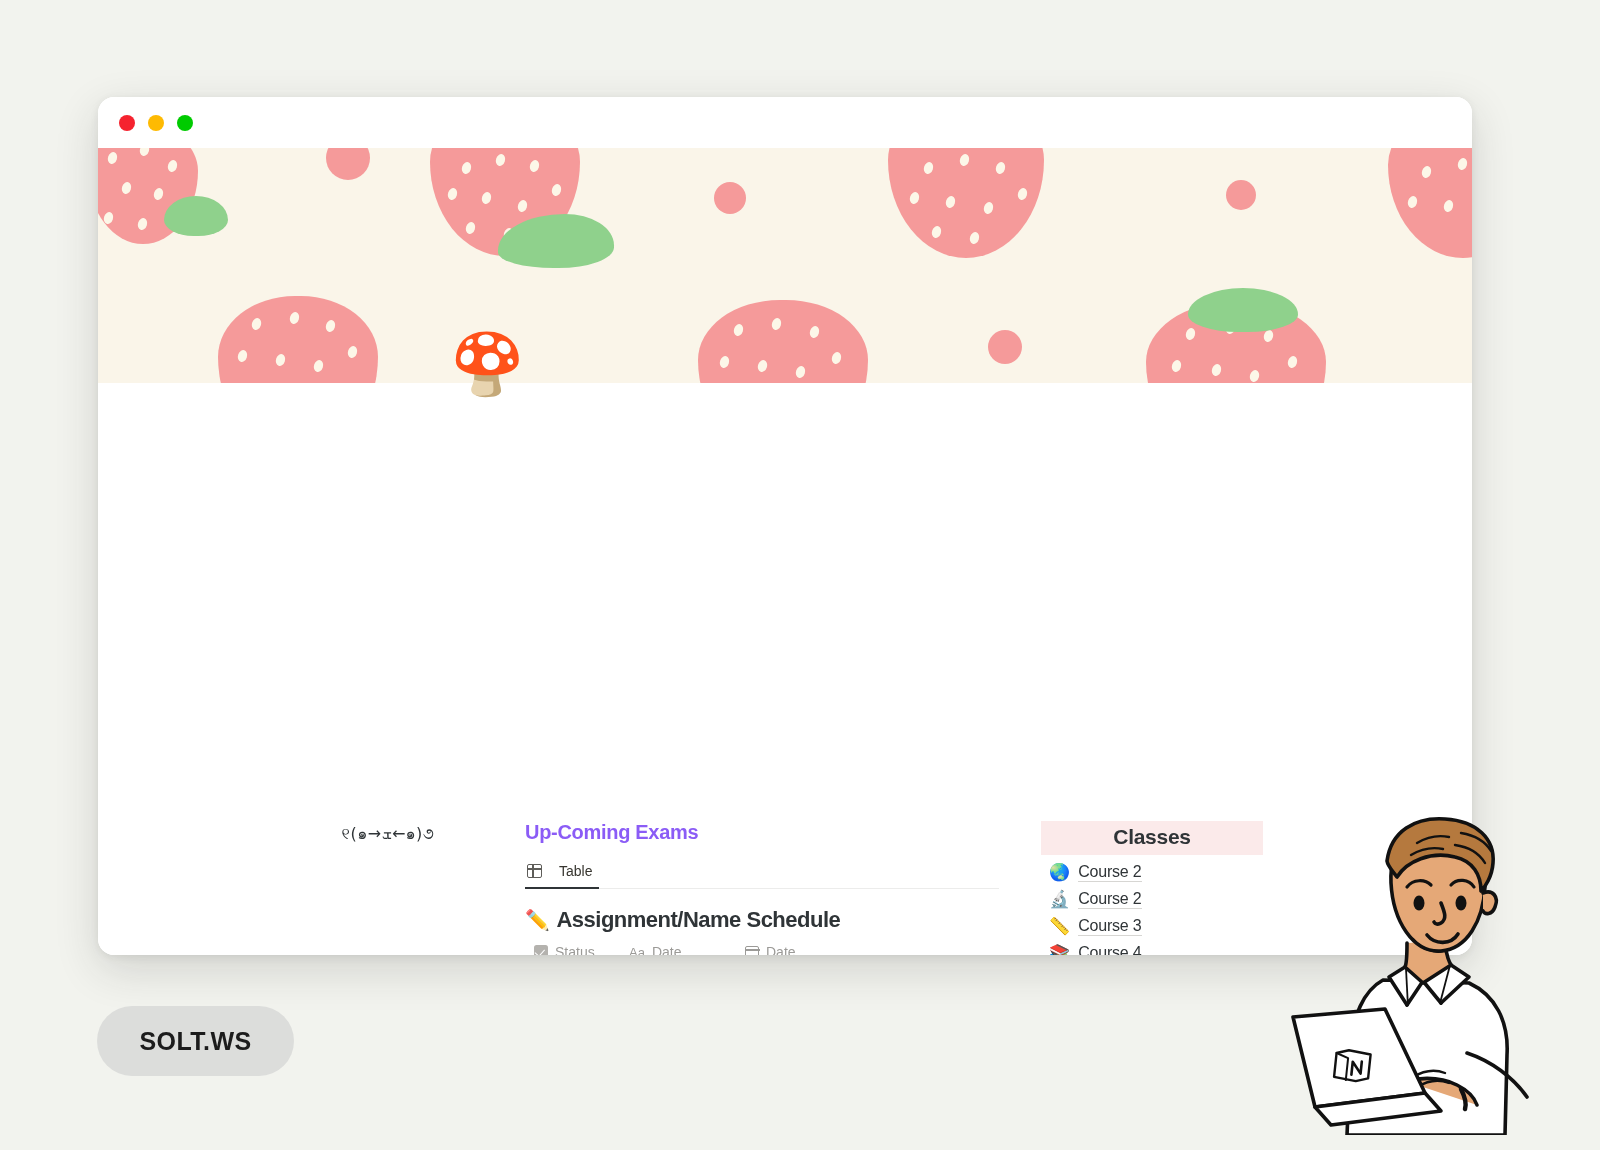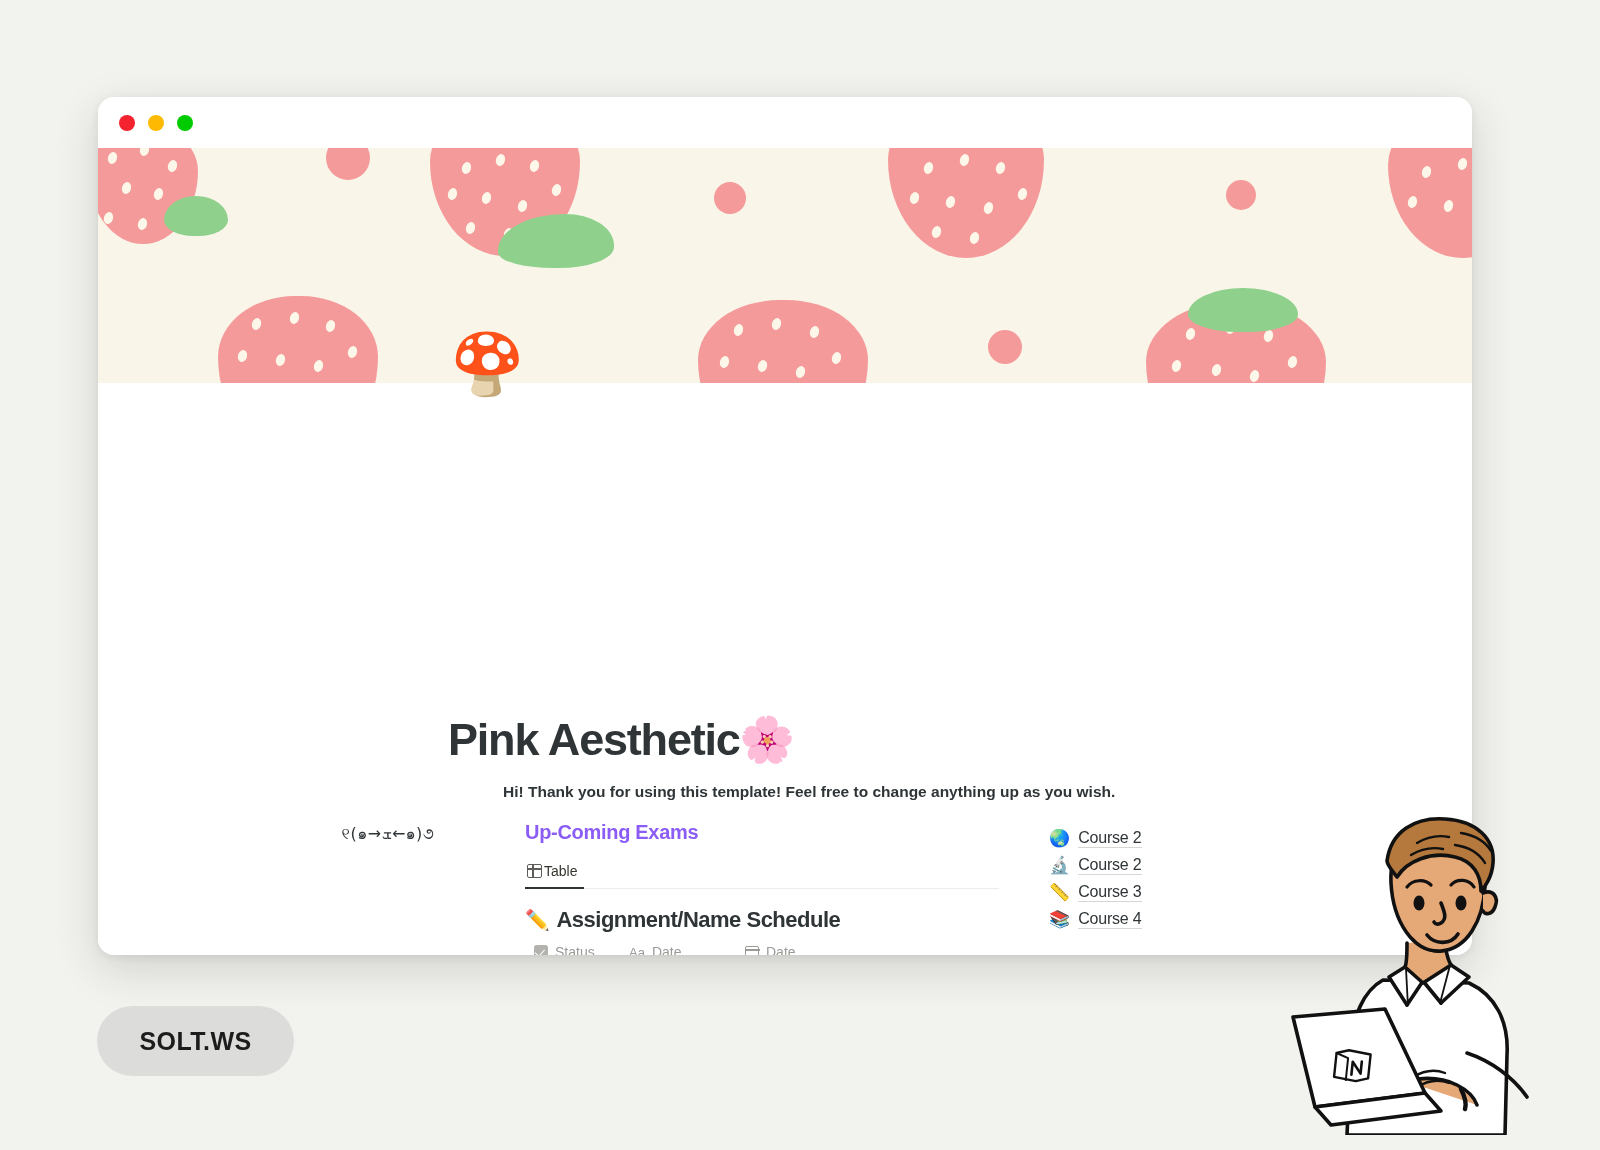--- a/index.html
+++ b/index.html
@@ -195,21 +195,21 @@
   }
 
   .db-tabbar {
     border-bottom: 1px solid #ececeb;
     display: flex;
     margin-bottom: 18px;
   }
   .db-tab {
     display: flex;
     align-items: center;
-    gap: 2px;
+    gap: 17px;
     padding: 3px 7px 8px 2px;
     border-bottom: 2px solid #2f3437;
     margin-bottom: -1px;
     font-size: 14px;
     color: #37352f;
   }
   .grid-icon {
     width: 15px; height: 14px;
     border: 1.4px solid #5e5d59;
     border-radius: 2px;
@@ -460,22 +460,20 @@
     </div>
     <div class="straw" style="left:1090px;top:140px;width:110px;height:44px;">
       <div class="leaf" style="left:0;top:0;width:110px;height:44px;"></div>
     </div>
   </div>
 
   <div class="page">
 
     <div class="page-icon">🍄</div>
 
-    <h1 class="page-title">Pink Aesthetic🌸</h1>
-    <div class="page-subtitle">Hi! Thank you for using this template! Feel free to change anything up as you wish.</div>
 
     <div class="columns">
 
       <div class="col-left">
 
         <div class="kaomoji">୧(๑→ܫ←๑)૭</div>
 
         <div class="clock">
         </div>
 
@@ -521,20 +519,21 @@
               <th></th>
             </tr>
           </thead>
 
         </table>
 
       </div>
 
       <div class="col-right">
 
+        <div class="panel-header">Classes</div>
         <div class="panel-list">
           <div class="panel-item">
             <span class="em">🌏</span>
             <span class="lbl">Course 2</span>
           </div>
           <div class="panel-item">
             <span class="em">🔬</span>
             <span class="lbl">Course 2</span>
           </div>
           <div class="panel-item">

